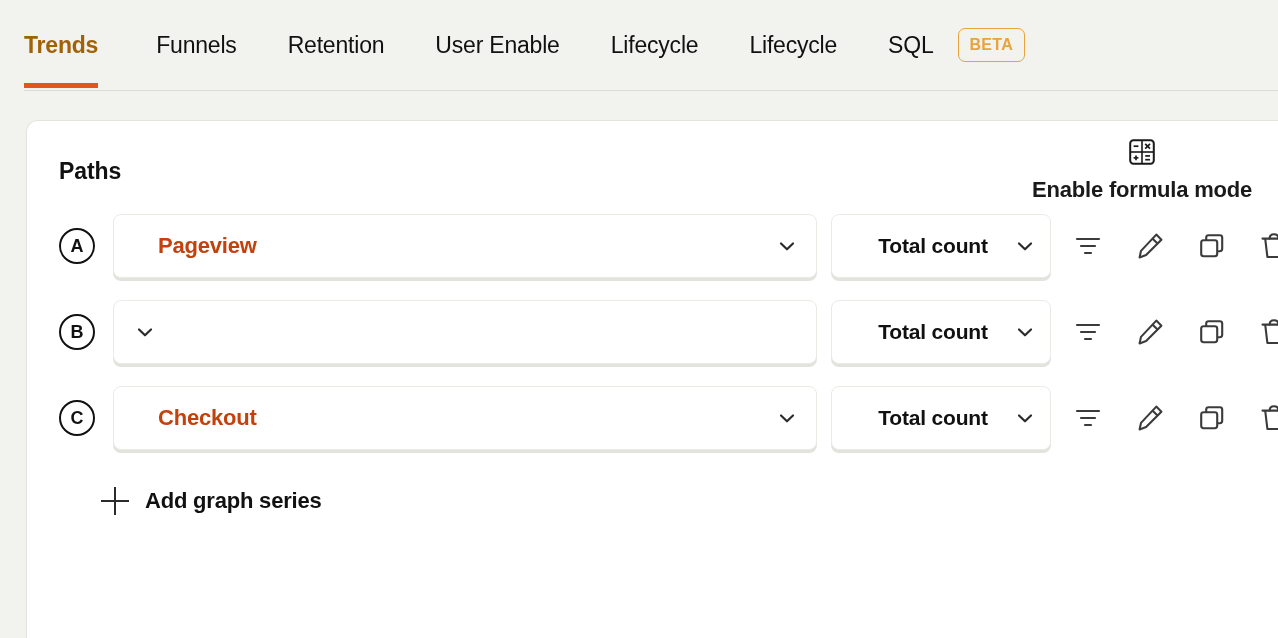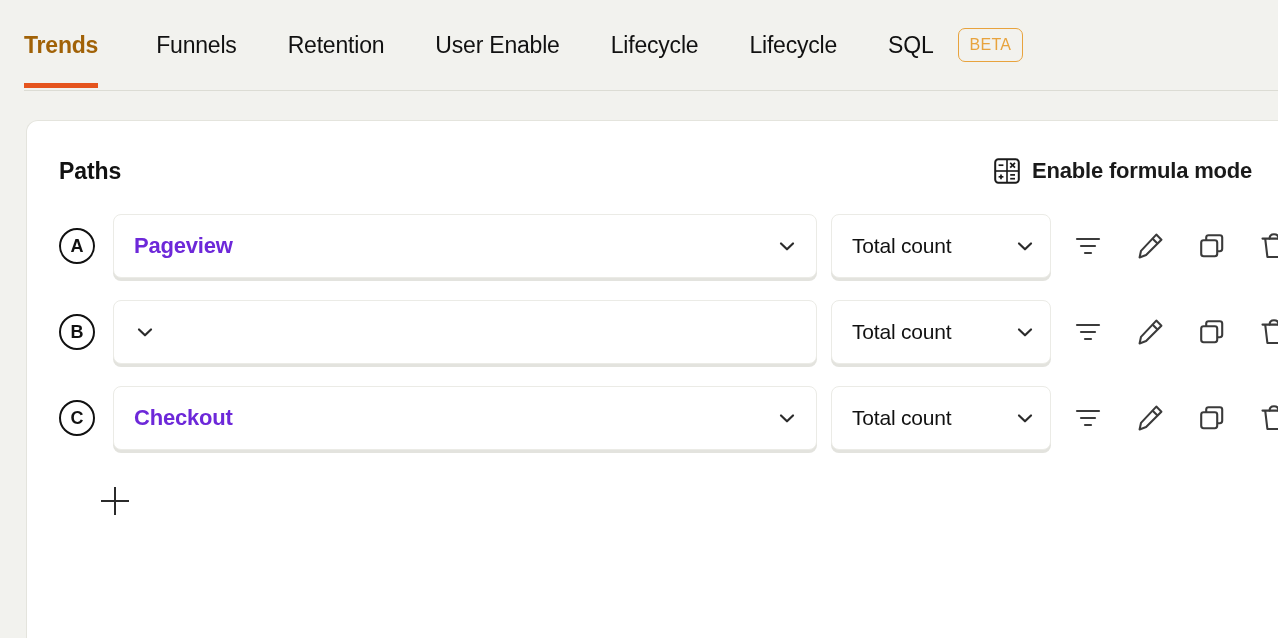--- a/index.html
+++ b/index.html
@@ -61,21 +61,21 @@
   .beta-badge {
     display: inline-flex;
     align-items: center;
     justify-content: center;
     height: 34px;
     padding: 0 11px;
     border: 1.6px solid #e8a33d;
     border-radius: 7px;
     color: #e8a33d;
     font-size: 16px;
-    font-weight: normal;
+    font-weight: bold;
     letter-spacing: 0.3px;
     align-self: center;
     margin-top: 0;
   }
   .tab-sql-wrap {
     display: flex; align-items: center; height: 90px;
   }
 
   
   .card {
@@ -102,20 +102,21 @@
     font-size: 23px;
     font-weight: bold;
     color: #111;
     letter-spacing: -0.1px;
   }
   .formula-btn {
     display: flex;
     align-items: center;
     gap: 12px;
     cursor: pointer;
+    flex-direction: column;
   }
   .formula-label {
     font-size: 22px;
     font-weight: bold;
     color: #1a1a1a;
     letter-spacing: -0.2px;
   }
 
   
   .series-list { margin-top: 12px; }
@@ -149,44 +150,46 @@
     box-shadow: 0 3px 0 0 #e3e3de;
     display: flex;
     align-items: center;
     padding: 0 18px 0 20px;
     cursor: pointer;
   }
   .event-select .value {
     flex: 1;
     font-size: 22px;
     font-weight: bold;
-    color: #6d28d9;
+    color: #c2410c;
     letter-spacing: -0.2px;
+    margin-left: 24px;
   }
   .math-select {
     position: relative;
     flex: 0 0 auto;
     width: 220px;
     height: 64px;
     margin-left: 14px;
     background: #fff;
     border: 1px solid #ebebe6;
     border-radius: 8px;
     box-shadow: 0 3px 0 0 #e3e3de;
     display: flex;
     align-items: center;
     padding: 0 14px 0 20px;
     cursor: pointer;
   }
   .math-select .value {
     flex: 1;
     font-size: 21px;
-    font-weight: normal;
+    font-weight: bold;
     color: #111;
     letter-spacing: -0.2px;
+    text-align: center;
   }
 
   .row-actions {
     display: flex;
     align-items: center;
     margin-left: 12px;
     gap: 12px;
   }
   .icon-btn {
     width: 50px; height: 50px;
@@ -450,15 +453,16 @@
             <path d="M8.2 9.6 L10.4 28.0 L23.6 28.0 L25.8 9.6" stroke="#3b3b3b" stroke-width="2.1" stroke-linejoin="round"></path>
           </svg>
         </div>
       </div>
     </div>
 
   </div>
 
   <div class="add-series">
     <span class="plus"></span>
+    <span class="label">Add graph series</span>
   </div>
 
 </div>
 
 </body></html>

